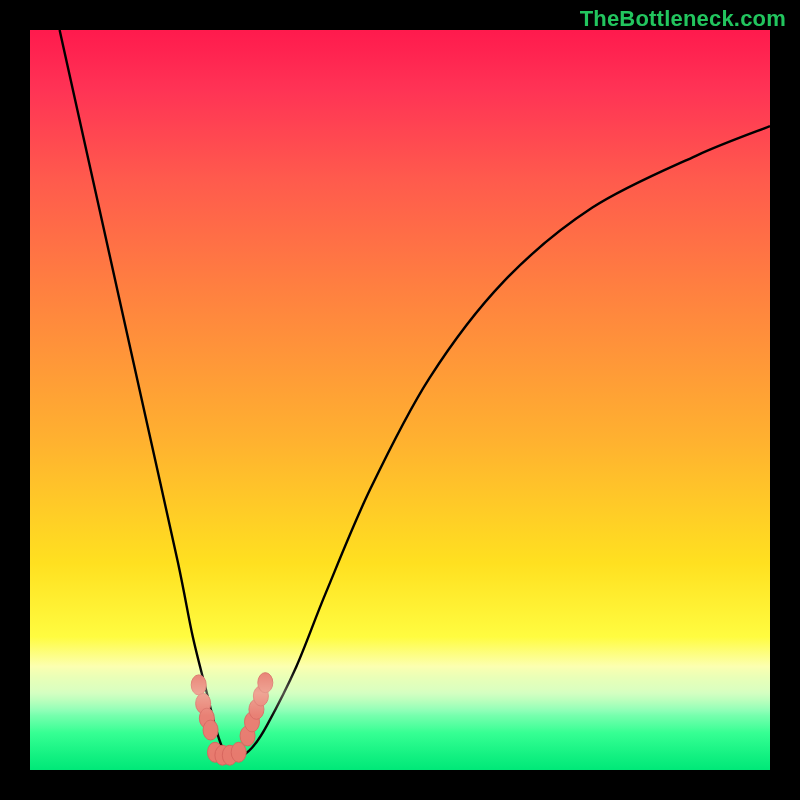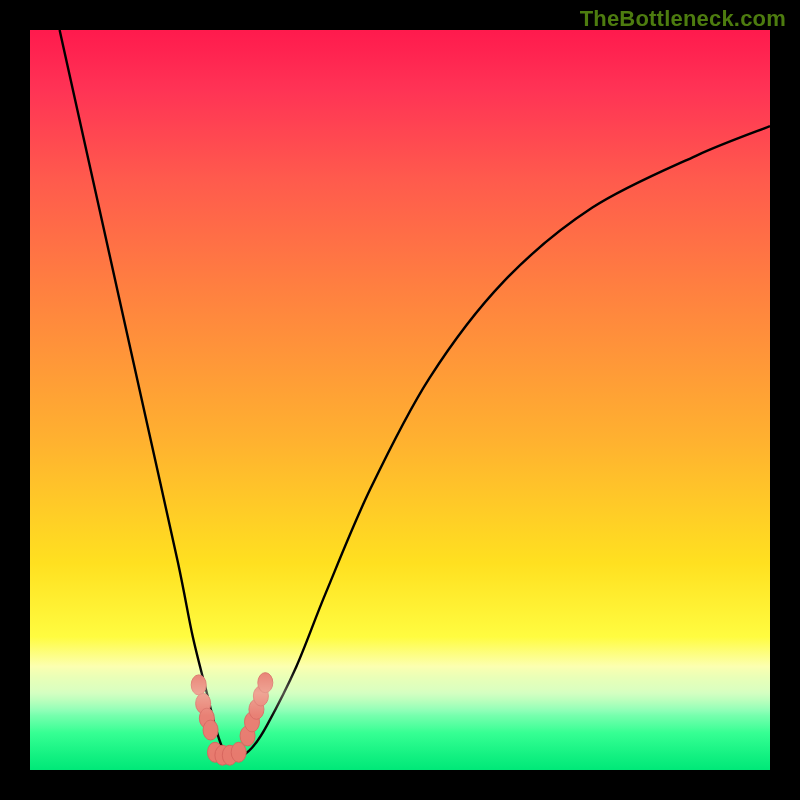--- a/index.html
+++ b/index.html
@@ -45,21 +45,21 @@
     );
     pointer-events: none;
   }
   .watermark {
     position: absolute;
     top: 6px;
     right: 14px;
     font-family: Arial, Helvetica, sans-serif;
     font-size: 22px;
     font-weight: 600;
-    color: #4d7c0f;
+    color: #22c55e;
     letter-spacing: 0.2px;
   }
   svg.curve {
     position: absolute;
     left: 0;
     top: 0;
     width: 740px;
     height: 740px;
     overflow: visible;
   }

